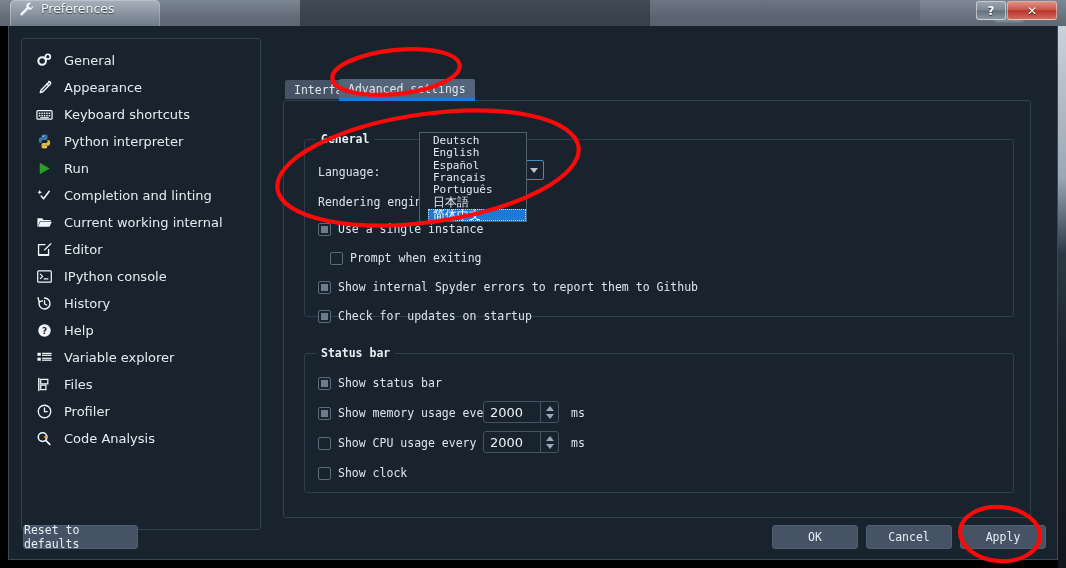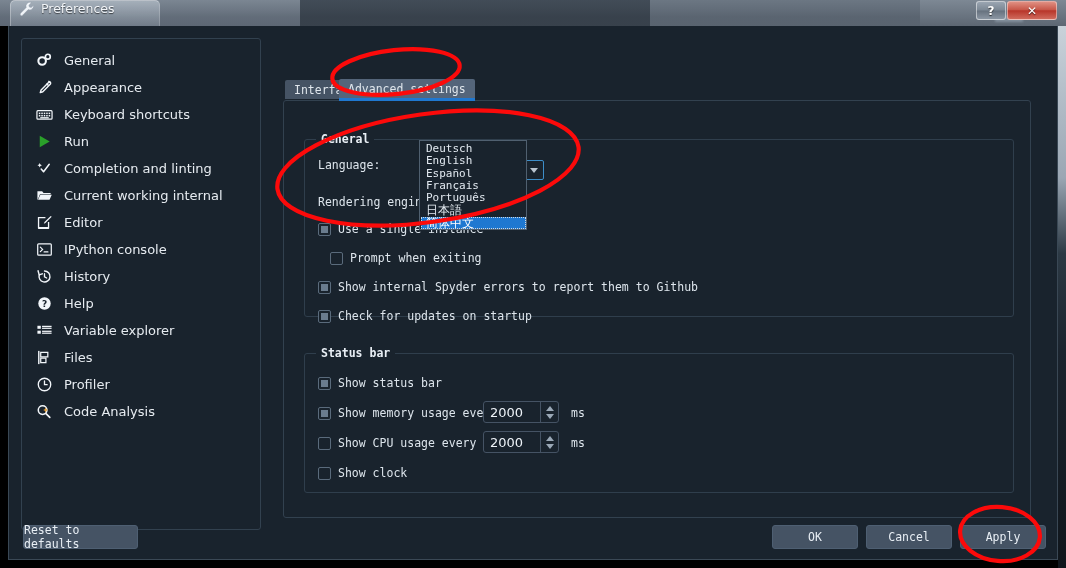--- a/index.html
+++ b/index.html
@@ -180,25 +180,25 @@
   }
   #combo .combo-arrow {
     position: absolute; right: 0; top: 0; width: 20px; height: 18px;
     border-left: 1px solid #3d8ec9;
     display:flex; align-items:center; justify-content:center;
   }
   .caret { width: 0; height: 0; border-left: 4px solid transparent; border-right: 4px solid transparent; border-top: 5px solid #b9c4cf; }
 
   
   #dropdown {
-    position: absolute; left: 419px; top: 140px; width: 108px; height: 90px;
+    position: absolute; left: 419px; top: 132px; width: 108px; height: 90px;
     background: #19232d;
     border: 1px solid #506070;
     z-index: 40;
-    padding: 2px 0 2px 1px;
+    padding: 2px 0 2px 8px;
   }
   .dd-item {
     height: 12.3px; line-height: 12.3px;
     font-family: "DejaVu Sans Mono", monospace;
     font-size: 11px; color: #e3eaf1;
     padding-left: 5px; white-space: nowrap; cursor: pointer;
   }
   .dd-item.cjk { font-family: "DejaVu Sans", sans-serif; font-size: 12px; }
   .dd-item.selected {
     background: #1f78d1; color: #ffffff;
@@ -345,20 +345,31 @@
                 <rect x="8.2" y="9.5" width="1.6" height="1.6"></rect>
                   <rect x="10.8" y="9.5" width="1.6" height="1.6"></rect>
                 <rect x="13.4" y="9.5" width="1.6" height="1.6"></rect>
                 <rect x="4.5" y="11.8" width="9" height="1.3"></rect>
               </g>
             </svg>
           </span>
           <span class="side-label">Keyboard shortcuts</span>
         </div>
 
+        <div class="side-item">
+          <span class="side-ico">
+            <svg viewBox="0 0 18 18" width="17" height="17">
+              <path d="M9 1.5c-3 0-2.8 1.3-2.8 1.3v1.4h2.9v.4H5.1S3 4.4 3 7.6c0 3.2 1.8 3.1 1.8 3.1h1V9.2s-.1-1.8 1.7-1.8h2.9s1.7 0 1.7-1.6V3.2S12.4 1.5 9 1.5z" fill="#3b77ab"></path>
+              <path d="M9 16.5c3 0 2.8-1.3 2.8-1.3v-1.4H8.9v-.4h4s2.1.2 2.1-3c0-3.2-1.8-3.1-1.8-3.1h-1v1.5s.1 1.8-1.7 1.8H7.6s-1.7 0-1.7 1.6v2.6S5.6 16.5 9 16.5z" fill="#e3b93c"></path>
+              <circle cx="7.4" cy="3.4" r=".65" fill="#fff"></circle>
+              <circle cx="10.6" cy="14.6" r=".65" fill="#fff"></circle>
+            </svg>
+          </span>
+          <span class="side-label">Python interpreter</span>
+        </div>
 
         <div class="side-item">
           <span class="side-ico">
             <svg viewBox="0 0 18 18" width="17" height="17">
               <path d="M4 3 L14.5 9 L4 15 Z" fill="#2aa02a"></path>
             </svg>
           </span>
           <span class="side-label">Run</span>
         </div>
 
@@ -483,21 +494,21 @@
           <div id="tab-advanced" class="tab selected">
             <span>Advanced settings</span>
           </div>
         </div>
 
         <div id="content-frame">
 
           <div id="group-general" class="groupbox">
             <div class="group-title">General</div>
 
-            <div class="lbl" style="left:13px; top:18px;">Language:</div>
+            <div class="lbl" style="left:13px; top:25px;">Language:</div>
 
             <div id="combo">
               <span class="combo-val">简体中文</span>
               <span class="combo-arrow">
                   <span class="caret"></span>
                 </span>
             </div>
 
             <div class="lbl" style="left:13px; top:55px;">Rendering engine:</div>
 

